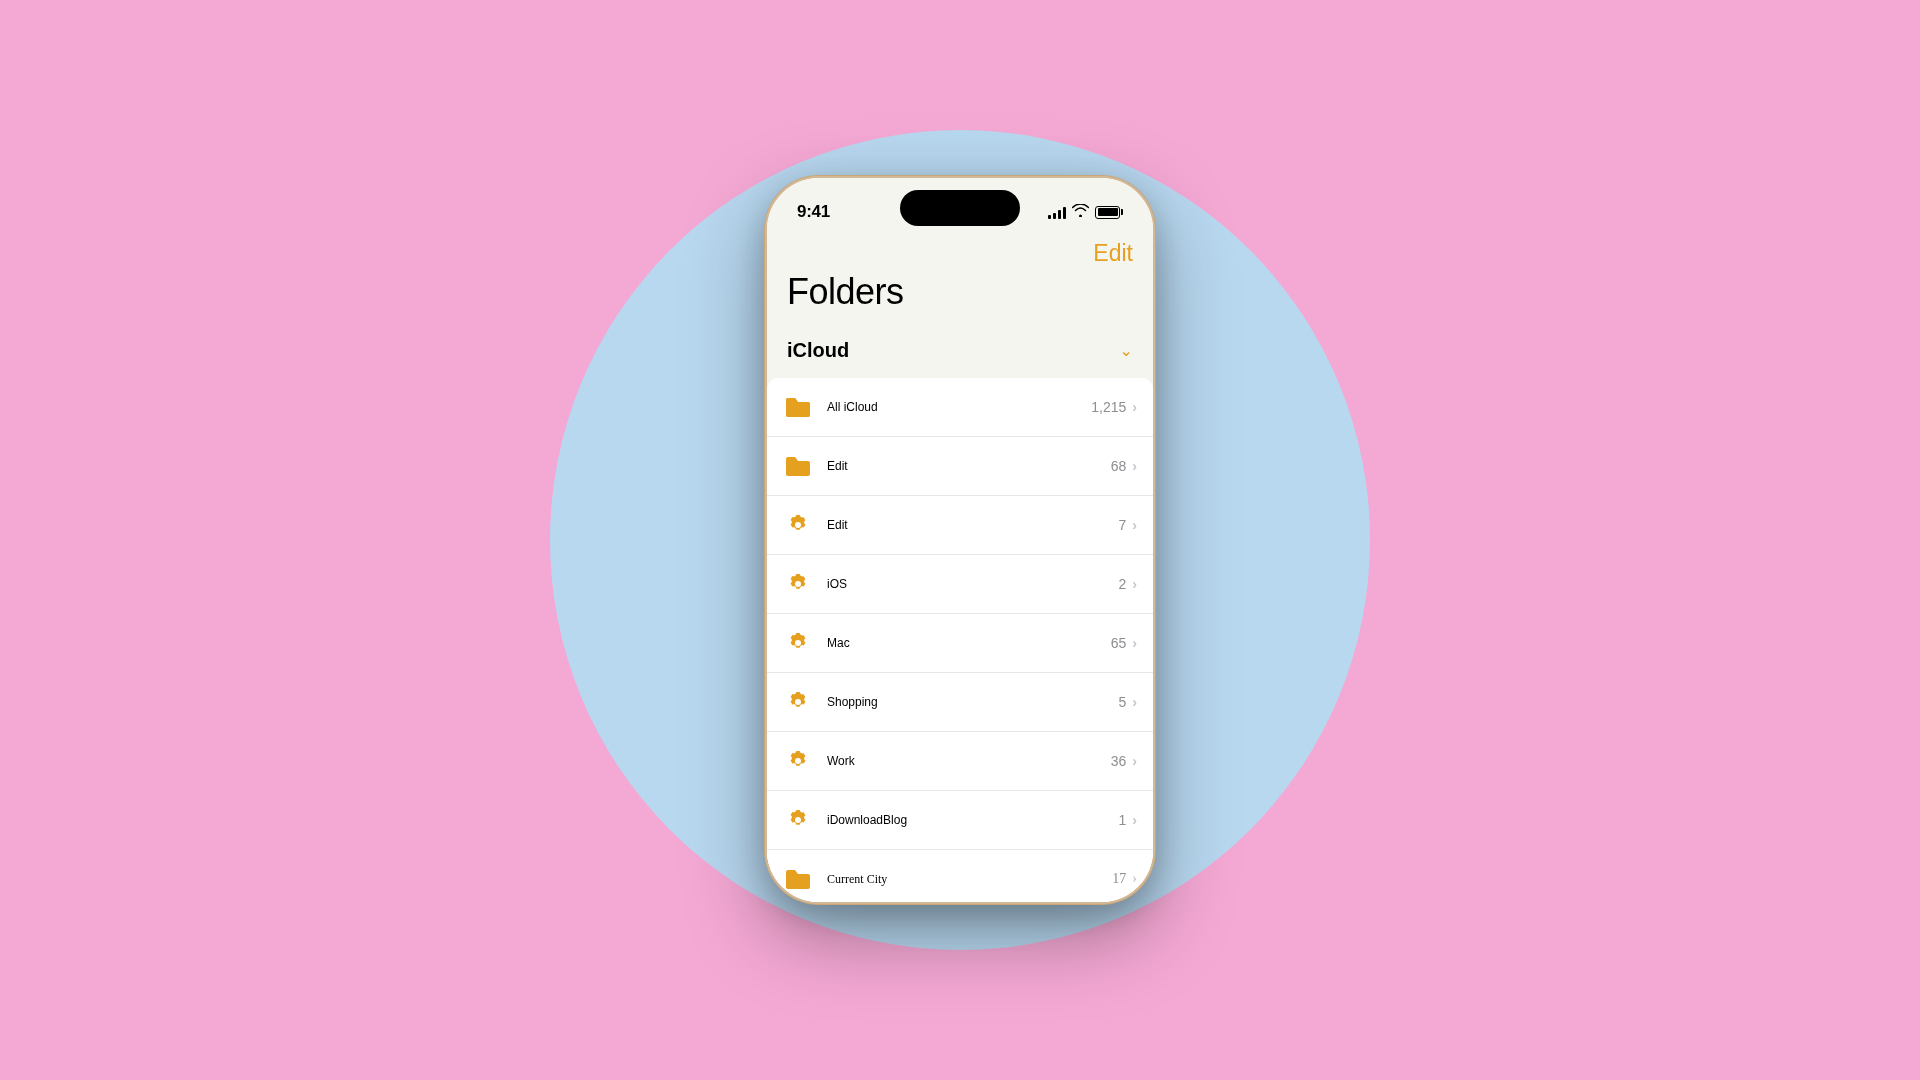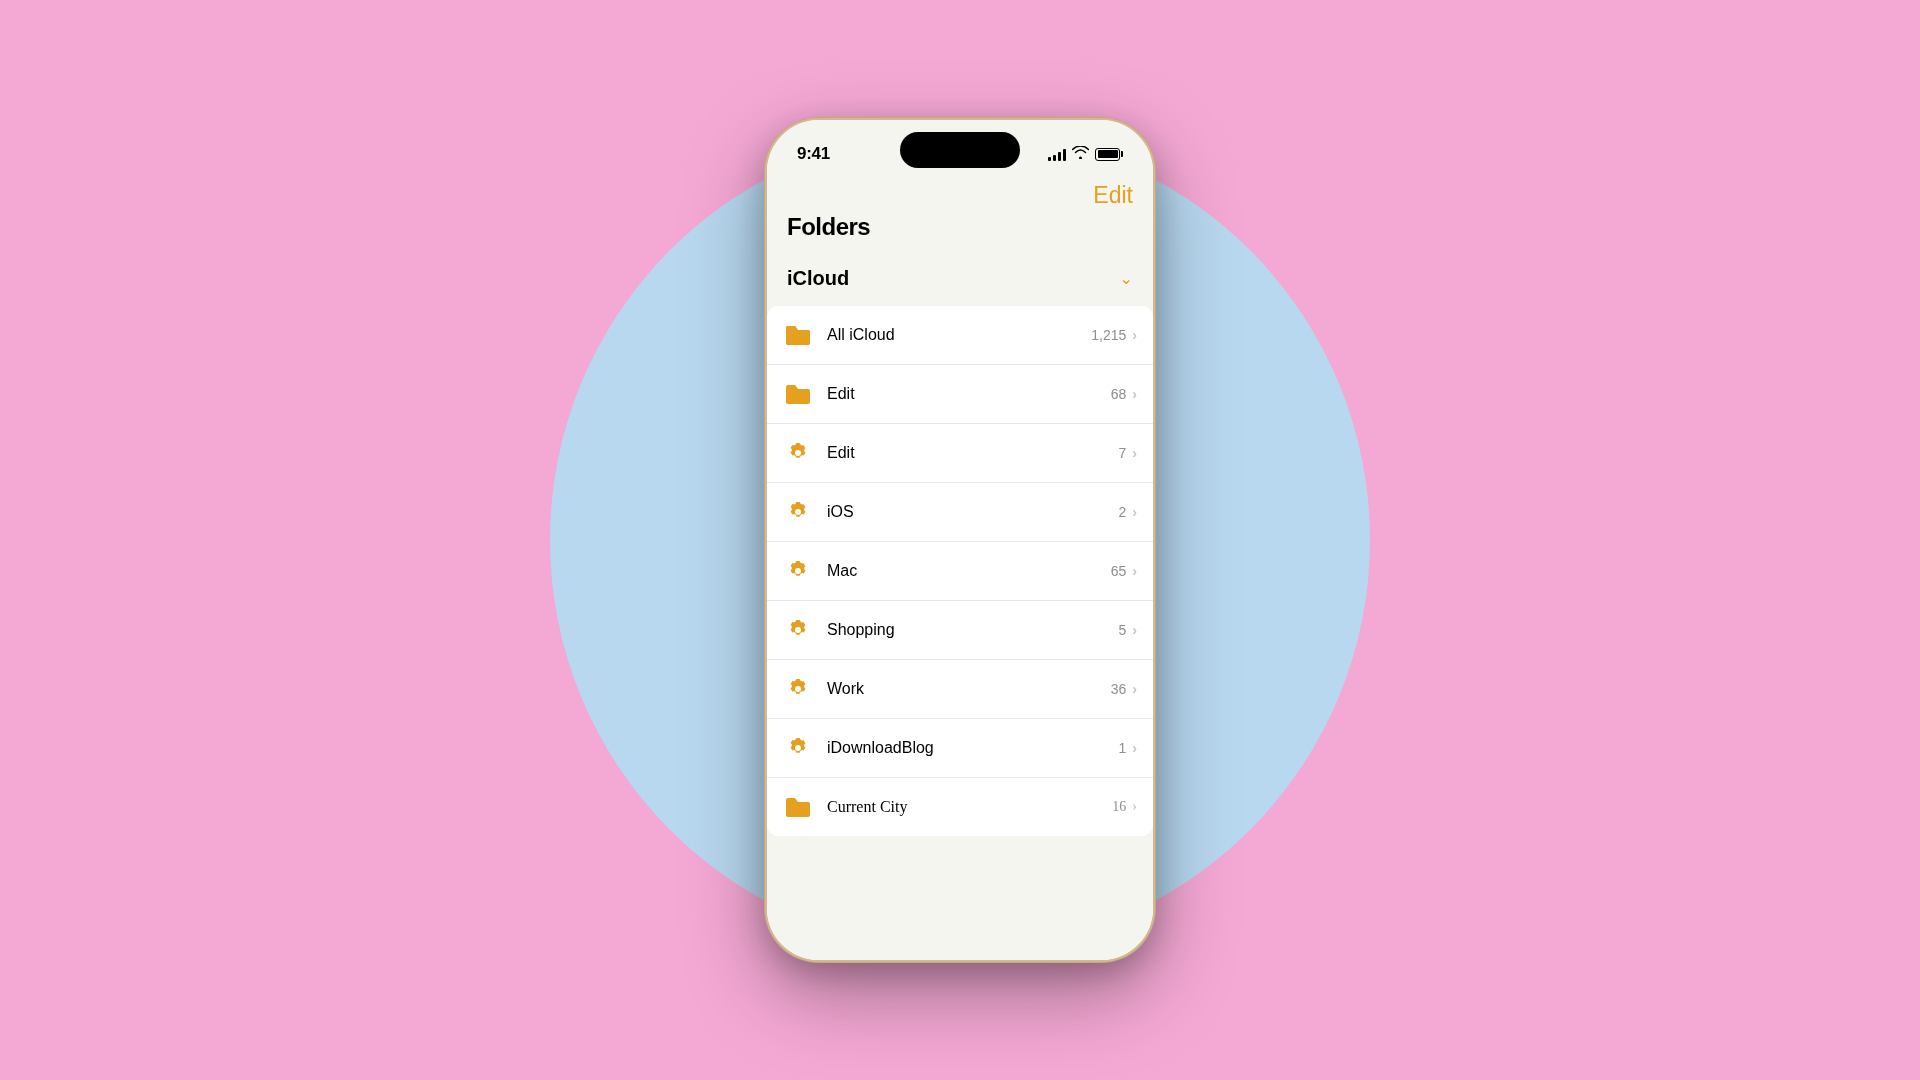--- a/index.html
+++ b/index.html
@@ -26,21 +26,21 @@
       transform: translate(-50%, -50%);
     }
 
     .phone-wrapper {
       position: relative;
       z-index: 10;
     }
 
     .phone {
       width: 390px;
-      height: 844px;
+      height: 728px;
       background: #f5f5f0;
       border-radius: 54px;
       border: 2px solid #d4b896;
       box-shadow:
         0 0 0 1px #c8a87a,
         inset 0 0 0 1px rgba(255,255,255,0.3),
         0 30px 80px rgba(0,0,0,0.35),
         0 10px 30px rgba(0,0,0,0.2);
       overflow: hidden;
       position: relative;
@@ -207,22 +207,22 @@
       font-weight: 400;
       cursor: pointer;
     }
 
     .page-title {
       padding: 4px 20px 16px;
       background: #f5f5f0;
     }
 
     .page-title h1 {
-      font-size: 24px;
-      font-weight: 700;
+      font-size: 36px;
+      font-weight: 400;
       color: #000;
       letter-spacing: -0.5px;
     }
 
     
     .folder-list {
       flex: 1;
       overflow: hidden;
       background: #f5f5f0;
     }
@@ -283,21 +283,21 @@
       height: 22px;
     }
 
     .gear-svg {
       width: 24px;
       height: 24px;
     }
 
     .item-name {
       flex: 1;
-      font-size: 16px;
+      font-size: 12px;
       font-weight: 400;
       color: #000;
     }
 
     .item-count {
       font-size: 14px;
       color: #8e8e93;
       margin-right: 6px;
     }
 
@@ -467,21 +467,21 @@
             <span class="item-chevron">›</span>
           </div>
 
           <div class="folder-item partial">
             <div class="item-icon">
               <svg class="folder-svg" viewBox="0 0 26 22" fill="none">
                 <path d="M1 4C1 2.9 1.9 2 3 2H10L13 6H23C24.1 6 25 6.9 25 8V19C25 20.1 24.1 21 23 21H3C1.9 21 1 20.1 1 19V4Z" fill="#e6a020"></path>
               </svg>
             </div>
             <span class="item-name">Current City</span>
-            <span class="item-count">16</span>
+            <span class="item-count">17</span>
             <span class="item-chevron">›</span>
           </div>
 
         </div>
       </div>
     </div>
   </div>
 </div>
 
 </body></html>

